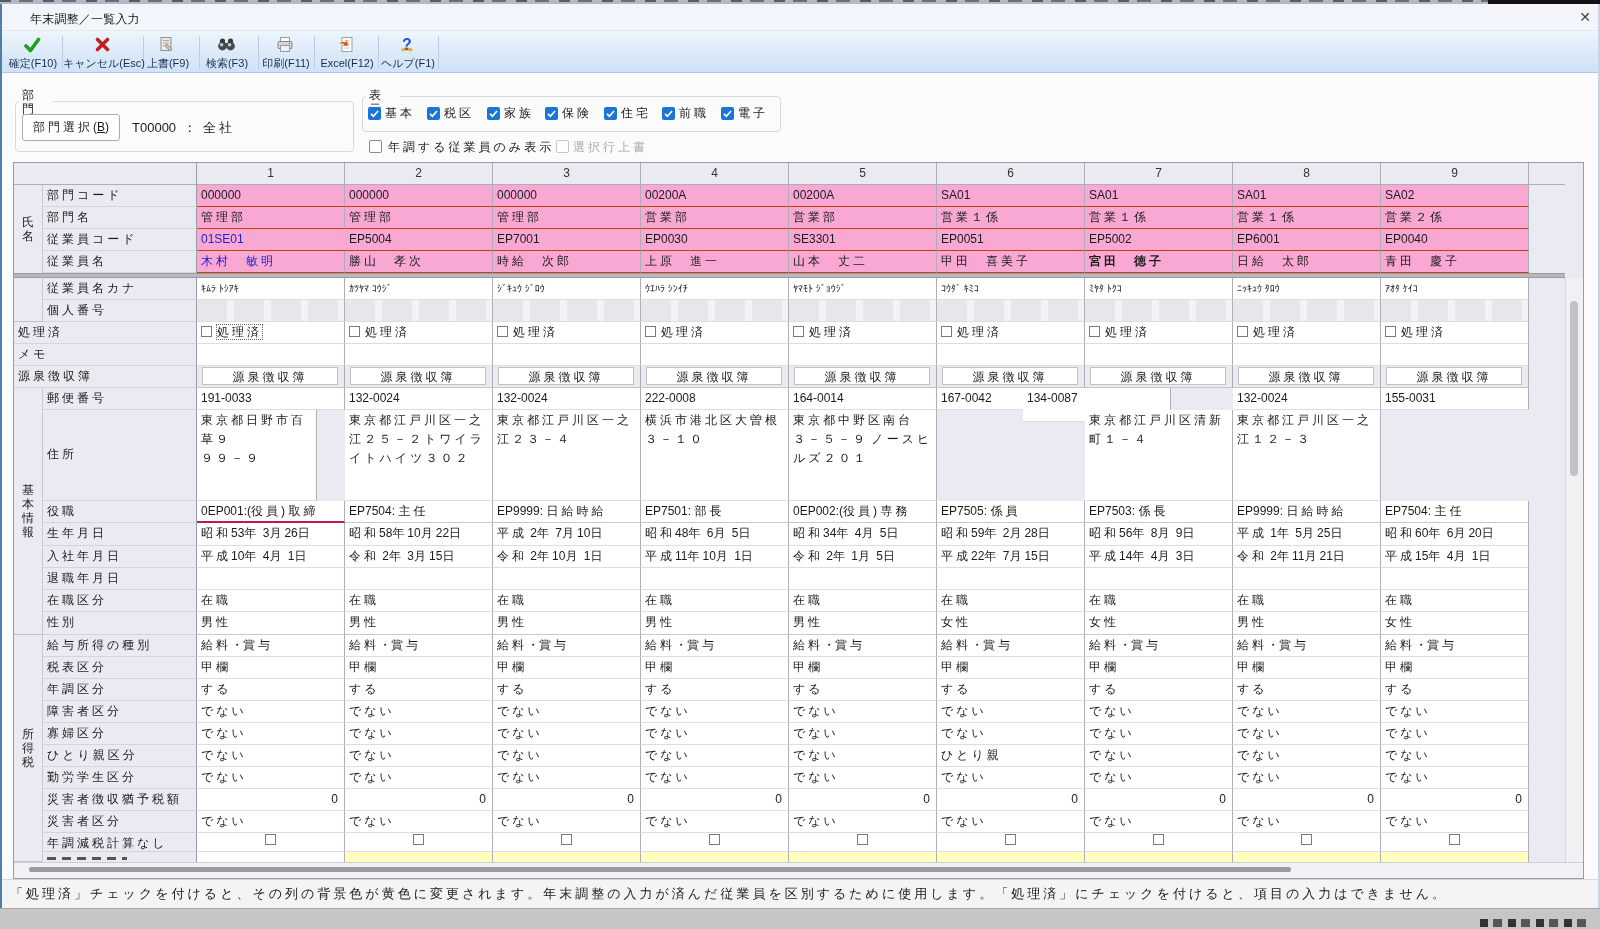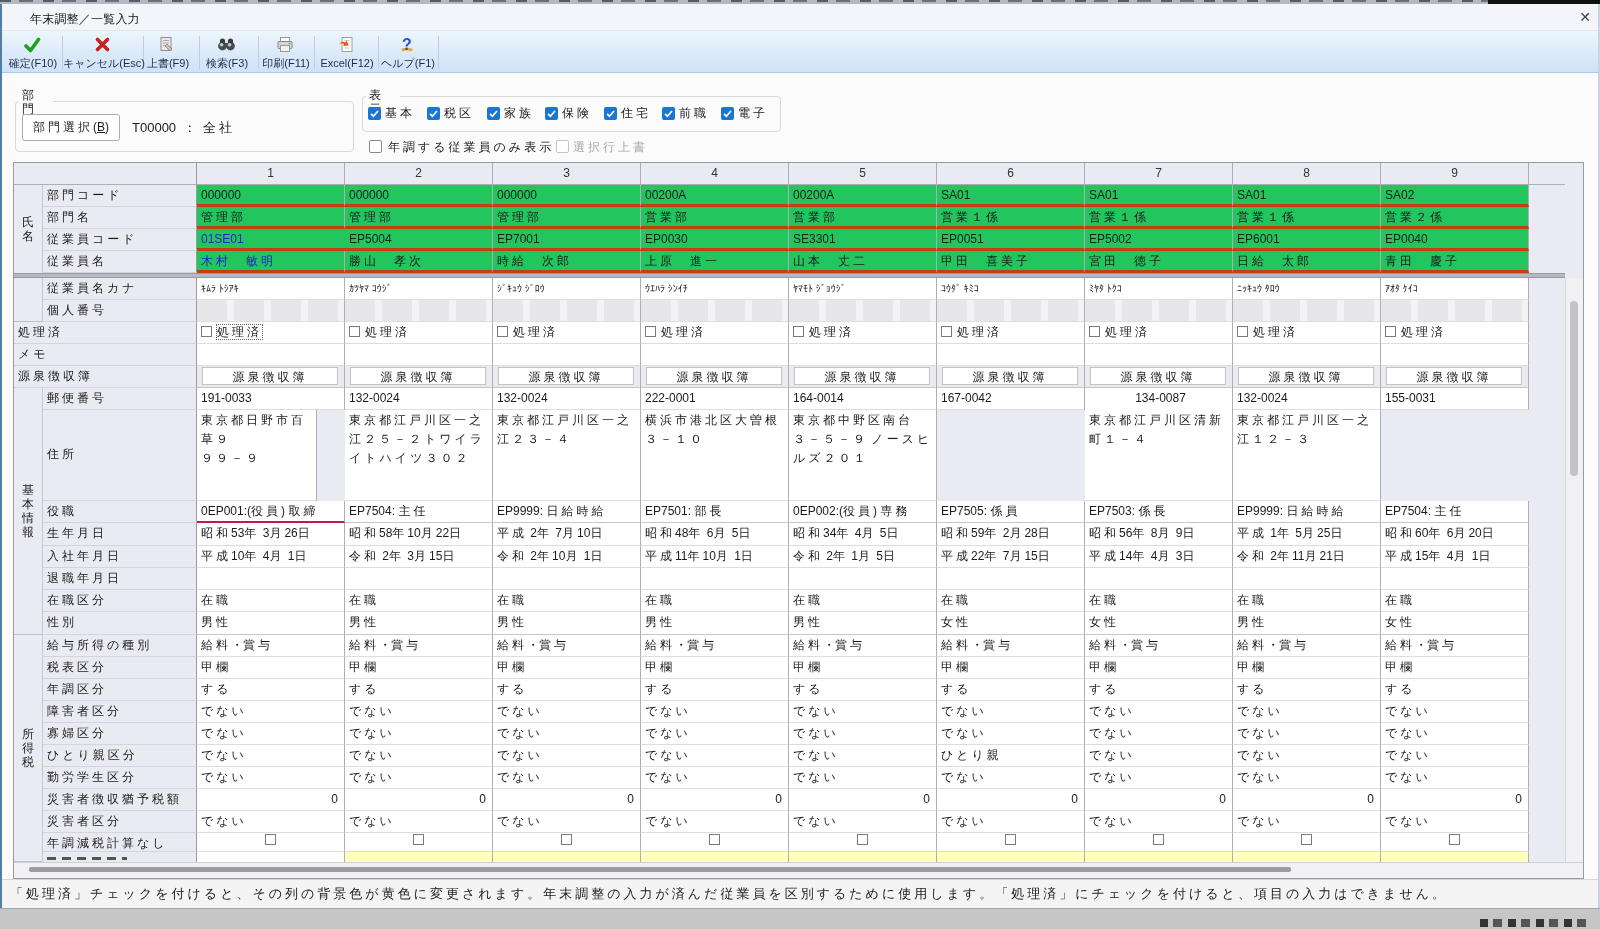--- a/index.html
+++ b/index.html
@@ -2,21 +2,21 @@
 <html><head><meta charset="utf-8">
 <style>
 *{margin:0;padding:0;box-sizing:border-box}
 html,body{width:1600px;height:929px;overflow:hidden}
 body{font-family:"Liberation Sans",sans-serif;position:relative;background:#fff;color:#1b1b1b}
 .abs{position:absolute}
 .cell{position:absolute;font-size:12px;line-height:21px;white-space:nowrap;overflow:hidden}
 .lbl{background:#eaeaf2;padding-left:4px;border-right:1px solid #9a9aa2;border-bottom:1px solid #d4d4dc}
 .nar{background:#eaeaf2;border-right:1px solid #c9c9d1}
 .dc{background:#fff;padding-left:4px;border-right:1px solid #aeaeb6;border-bottom:1px solid #dcdce2}
-.yc{background:#22c55e;border-bottom:3px solid #c2410c}
+.yc{background:#f9a8d4;border-bottom:1px solid #c2410c}
 .vert{position:absolute;background:#eaeaf2;border-right:1px solid #c9c9d1;text-align:center;font-size:12px;line-height:14px;color:#1b1b1b}
 .gb{position:absolute;border:1px solid #d9d9d9;border-radius:4px}
 .gbl{position:absolute;font-size:12px;background:#fbfbfb;padding:0 3px;color:#1b1b1b}
 .cb{position:absolute;width:13px;height:13px;border-radius:2px}
 .cbu{background:#fff;border:1px solid #8a8a8a}
 .cblbl{position:absolute;font-size:12px;color:#1b1b1b}
 .tbtn{position:absolute;text-align:center;font-size:11px;color:#1c2b4a}
 .j{letter-spacing:3px}
 .j1{letter-spacing:0.2px}
 </style></head><body>
@@ -166,21 +166,21 @@
 <div class="cell dc yc" style="left:1071px;top:66px;width:148px;height:22px;">EP5002</div>
 <div class="cell dc yc" style="left:1219px;top:66px;width:148px;height:22px;">EP6001</div>
 <div class="cell dc yc" style="left:1367px;top:66px;width:148px;height:22px;">EP0040</div>
 <div class="cell lbl" style="left:29px;top:88px;width:154px;height:22px;"><span class="j">従業員名</span></div>
 <div class="cell dc yc" style="left:183px;top:88px;width:148px;height:22px;color:#2323cc;"><span class="j">木村　敏明</span></div>
 <div class="cell dc yc" style="left:331px;top:88px;width:148px;height:22px;"><span class="j">勝山　孝次</span></div>
 <div class="cell dc yc" style="left:479px;top:88px;width:148px;height:22px;"><span class="j">時給　次郎</span></div>
 <div class="cell dc yc" style="left:627px;top:88px;width:148px;height:22px;"><span class="j">上原　進一</span></div>
 <div class="cell dc yc" style="left:775px;top:88px;width:148px;height:22px;"><span class="j">山本　丈二</span></div>
 <div class="cell dc yc" style="left:923px;top:88px;width:148px;height:22px;"><span class="j">甲田　喜美子</span></div>
-<div class="cell dc yc" style="left:1071px;top:88px;width:148px;height:22px;"><span class="j">宮田　徳子</span></div>
+<div class="cell dc yc" style="left:1071px;top:88px;width:148px;height:22px;font-weight:bold;"><span class="j">宮田　徳子</span></div>
 <div class="cell dc yc" style="left:1219px;top:88px;width:148px;height:22px;"><span class="j">日給　太郎</span></div>
 <div class="cell dc yc" style="left:1367px;top:88px;width:148px;height:22px;"><span class="j">青田　慶子</span></div>
 <div class="cell " style="left:0px;top:110px;width:1569px;height:5px;background:#b8b8c2;border-bottom:1px solid #9a9aa2;border-top:1px solid #9a9aa2;"></div>
 <div class="cell lbl" style="left:29px;top:115px;width:154px;height:22px;"><span class="j">従業員名カナ</span></div>
 <div class="cell dc" style="left:183px;top:115px;width:148px;height:22px;font-size:10px;">ｷﾑﾗ ﾄｼｱｷ</div>
 <div class="cell dc" style="left:331px;top:115px;width:148px;height:22px;font-size:10px;">ｶﾂﾔﾏ ｺｳｼﾞ</div>
 <div class="cell dc" style="left:479px;top:115px;width:148px;height:22px;font-size:10px;">ｼﾞｷｭｳ ｼﾞﾛｳ</div>
 <div class="cell dc" style="left:627px;top:115px;width:148px;height:22px;font-size:10px;">ｳｴﾊﾗ ｼﾝｲﾁ</div>
 <div class="cell dc" style="left:775px;top:115px;width:148px;height:22px;font-size:10px;">ﾔﾏﾓﾄ ｼﾞｮｳｼﾞ</div>
 <div class="cell dc" style="left:923px;top:115px;width:148px;height:22px;font-size:10px;">ｺｳﾀﾞ ｷﾐｺ</div>
@@ -242,24 +242,24 @@
 <div class="cell dc" style="left:1219px;top:203px;width:148px;height:22px;background:#ebebef;border-bottom:1px solid #c6c6ce;">
       <div style="position:absolute;left:5px;right:6px;top:1px;bottom:2px;background:#fff;border:1px solid #c2c2c6;text-align:center;line-height:18px"><span class="j">源泉徴収簿</span></div>
     </div>
 <div class="cell dc" style="left:1367px;top:203px;width:148px;height:22px;background:#ebebef;border-bottom:1px solid #c6c6ce;">
       <div style="position:absolute;left:5px;right:6px;top:1px;bottom:2px;background:#fff;border:1px solid #c2c2c6;text-align:center;line-height:18px"><span class="j">源泉徴収簿</span></div>
     </div>
 <div class="cell lbl" style="left:29px;top:225px;width:154px;height:22px;"><span class="j">郵便番号</span></div>
 <div class="cell dc" style="left:183px;top:225px;width:148px;height:22px;">191-0033</div>
 <div class="cell dc" style="left:331px;top:225px;width:148px;height:22px;">132-0024</div>
 <div class="cell dc" style="left:479px;top:225px;width:148px;height:22px;">132-0024</div>
-<div class="cell dc" style="left:627px;top:225px;width:148px;height:22px;">222-0001</div>
+<div class="cell dc" style="left:627px;top:225px;width:148px;height:22px;">222-0008</div>
 <div class="cell dc" style="left:775px;top:225px;width:148px;height:22px;">164-0014</div>
 <div class="cell dc" style="left:923px;top:225px;width:148px;height:22px;">167-0042</div>
-<div class="cell dc" style="left:1071px;top:225px;width:148px;height:34px;text-align:center;">134-0087</div>
+<div class="cell dc" style="left:1009px;top:225px;width:148px;height:34px;">134-0087</div>
 <div class="cell dc" style="left:1219px;top:225px;width:148px;height:22px;">132-0024</div>
 <div class="cell dc" style="left:1367px;top:225px;width:148px;height:22px;">155-0031</div>
 <div class="cell lbl" style="left:29px;top:247px;width:154px;height:91px;padding-top:34px;"><span class="j">住所</span></div>
 <div class="cell dc" style="left:183px;top:247px;width:120px;height:91px;line-height:19px;white-space:normal;padding-top:1px;"><span class="j">東京都日野市百草９</span><br><span class="j">９９－９</span></div>
 <div class="cell dc" style="left:331px;top:247px;width:148px;height:91px;line-height:19px;white-space:normal;padding-top:1px;"><span class="j">東京都江戸川区一之</span><br><span class="j">江２５－２トワイラ</span><br><span class="j">イトハイツ３０２</span></div>
 <div class="cell dc" style="left:479px;top:247px;width:148px;height:91px;line-height:19px;white-space:normal;padding-top:1px;"><span class="j">東京都江戸川区一之</span><br><span class="j">江２３－４</span></div>
 <div class="cell dc" style="left:627px;top:247px;width:148px;height:91px;line-height:19px;white-space:normal;padding-top:1px;"><span class="j">横浜市港北区大曽根</span><br><span class="j">３－１０</span></div>
 <div class="cell dc" style="left:775px;top:247px;width:148px;height:91px;line-height:19px;white-space:normal;padding-top:1px;"><span class="j">東京都中野区南台</span><br><span class="j">３－５－９</span> <span class="j">ノースヒ</span><br><span class="j">ルズ２０１</span></div>
 <div class="cell dc" style="left:1071px;top:247px;width:148px;height:91px;line-height:19px;white-space:normal;padding-top:1px;"><span class="j">東京都江戸川区清新</span><br><span class="j">町１－４</span></div>
 <div class="cell dc" style="left:1219px;top:247px;width:148px;height:91px;line-height:19px;white-space:normal;padding-top:1px;"><span class="j">東京都江戸川区一之</span><br><span class="j">江１２－３</span></div>

